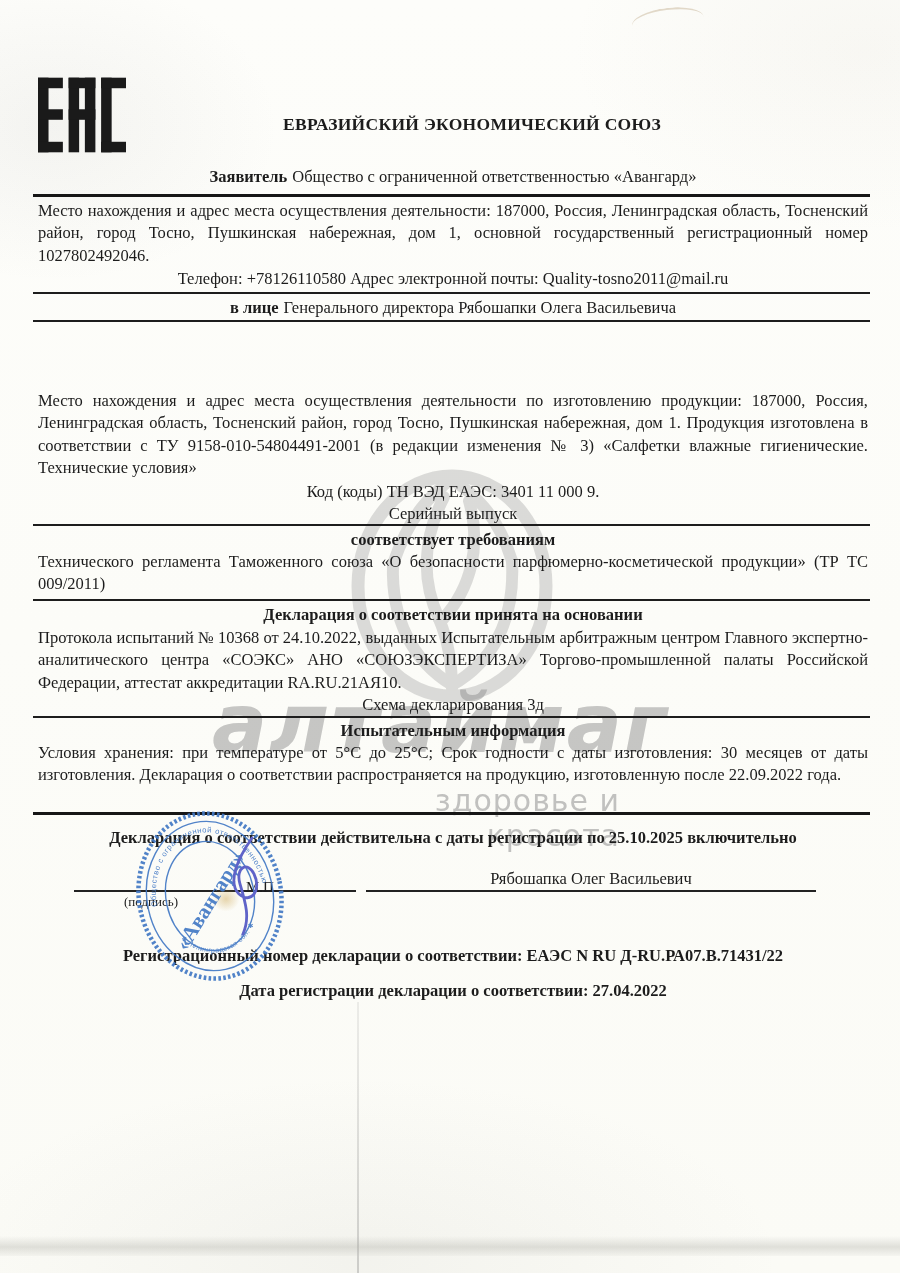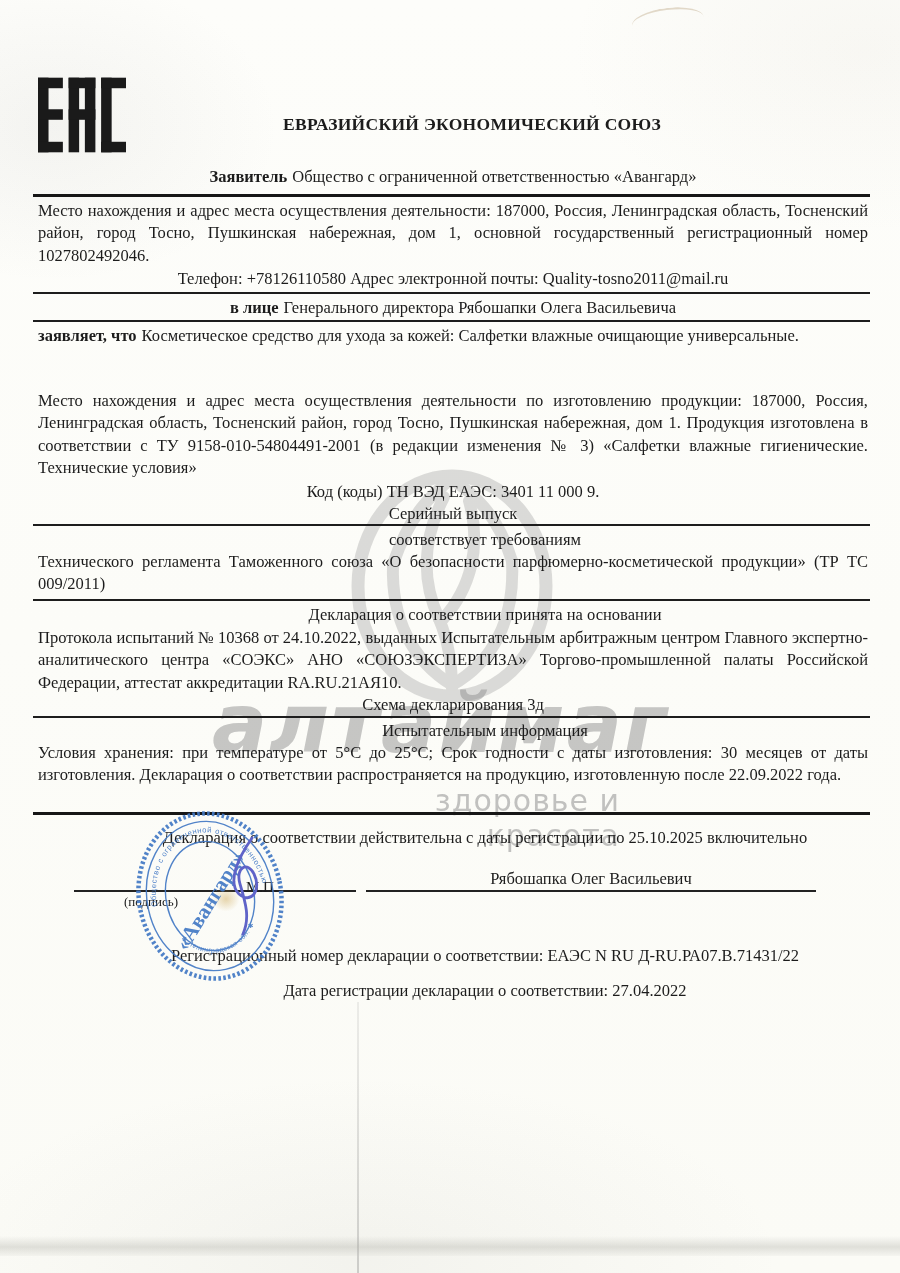--- a/index.html
+++ b/index.html
@@ -8,21 +8,21 @@
   .page::before{content:'';position:absolute;inset:0;pointer-events:none;z-index:0;
     background:
       radial-gradient(ellipse 320px 220px at 6% 10%, rgba(160,160,158,.10), transparent 70%),
       radial-gradient(ellipse 420px 260px at 96% 4%, rgba(180,170,150,.07), transparent 70%),
       radial-gradient(ellipse 600px 260px at 40% 99%, rgba(170,170,162,.10), transparent 70%),
       linear-gradient(#fdfdfa,#fbfbf6);}
   
   .t{position:absolute;left:38px;width:830px;font-size:16.5px;line-height:22.4px;
      text-align:justify;z-index:2;}
   .nojust{text-align:center;}
-  .b{font-weight:normal;margin-left:32px;}
+  .b{font-weight:bold;}
   .lb{font-weight:bold;margin-right:5px;}
   .rule{position:absolute;left:33px;width:837px;height:2px;background:#1d1d1d;z-index:2;}
   .rule.thick{height:2.5px;background:#161616;}
   
   .title{position:absolute;left:44px;width:856px;top:85px;text-align:center;font-weight:bold;
          font-size:17.5px;line-height:23px;z-index:2;letter-spacing:.3px;margin-top:28px;}
   .eac{position:absolute;left:38px;top:76px;width:88px;height:78px;z-index:2;}
   
   .wm-brand{position:absolute;left:212px;top:692px;width:500px;
     font-family:"DejaVu Sans",sans-serif;font-weight:bold;font-size:82px;line-height:64px;
@@ -98,23 +98,20 @@
 
   <div class="t" style="top:200px">Место нахождения и адрес места осуществления деятельности: 187000, Россия, Ленинградская область, Тосненский район, город Тосно, Пушкинская набережная, дом 1, основной государственный регистрационный номер 1027802492046.</div>
   <div class="t nojust" style="top:268px">Телефон: +78126110580 Адрес электронной почты: Quality-tosno2011@mail.ru</div>
   <div class="rule" style="top:292px"></div>
 
   <div class="t nojust" style="top:297px">
     <span class="lb">в лице</span><span>Генерального директора Рябошапки Олега Васильевича</span>
   </div>
   <div class="rule" style="top:320px"></div>
 
-  <div class="t" style="top:325px">
-    <span class="lb">заявляет, что</span><span>Косметическое средство для ухода за кожей: Салфетки влажные очищающие универсальные.</span>
-  </div>
   <div class="t" style="top:390px">Место нахождения и адрес места осуществления деятельности по изготовлению продукции: 187000, Россия, Ленинградская область, Тосненский район, город Тосно, Пушкинская набережная, дом 1. Продукция изготовлена в соответствии с ТУ 9158-010-54804491-2001 (в редакции изменения № 3) «Салфетки влажные гигиенические. Технические условия»</div>
   <div class="t nojust" style="top:481px">Код (коды) ТН ВЭД ЕАЭС: 3401 11 000 9.</div>
   <div class="t nojust" style="top:503px">Серийный выпуск</div>
   <div class="rule" style="top:524px"></div>
 
   <div class="t nojust b" style="top:529px">соответствует требованиям</div>
   <div class="t" style="top:551px">Технического регламента Таможенного союза «О безопасности парфюмерно-косметической продукции» (ТР ТС 009/2011)</div>
   <div class="rule" style="top:599px"></div>
 
   <div class="t nojust b" style="top:604px">Декларация о соответствии принята на основании</div>

